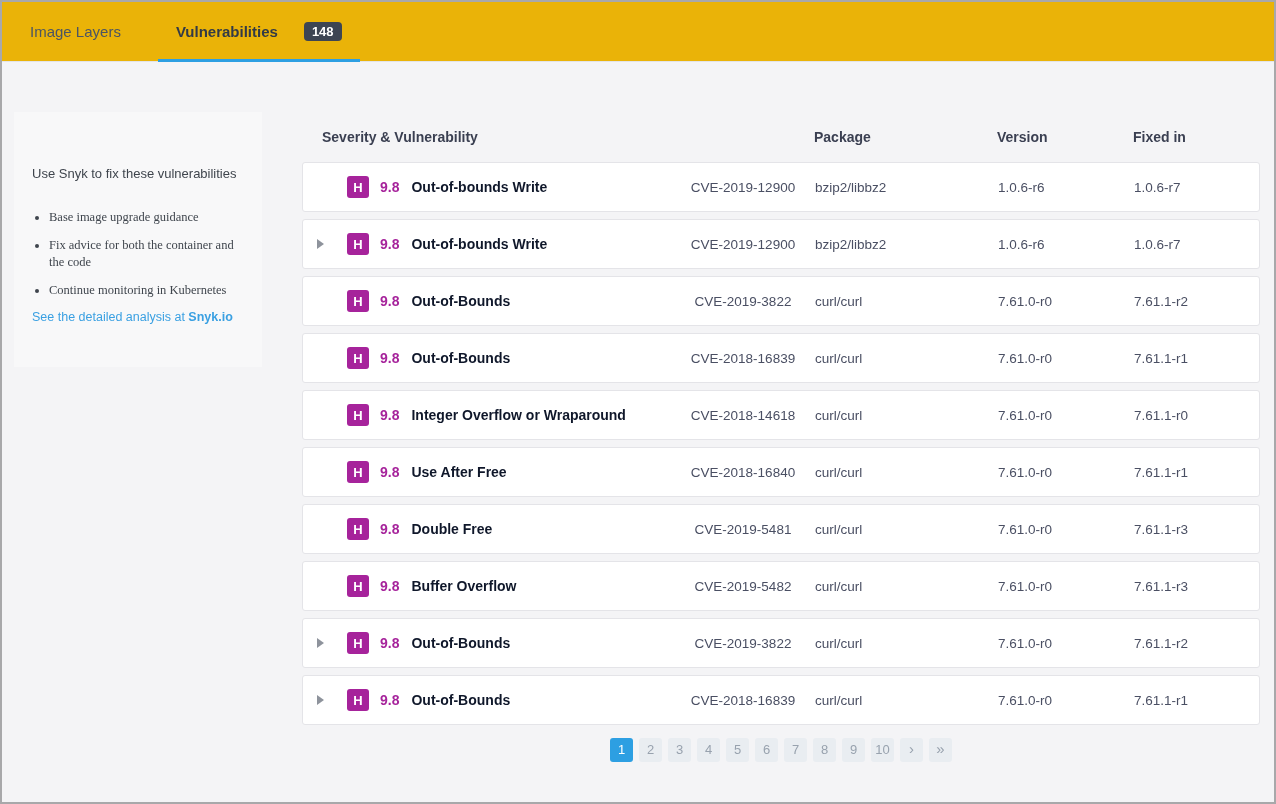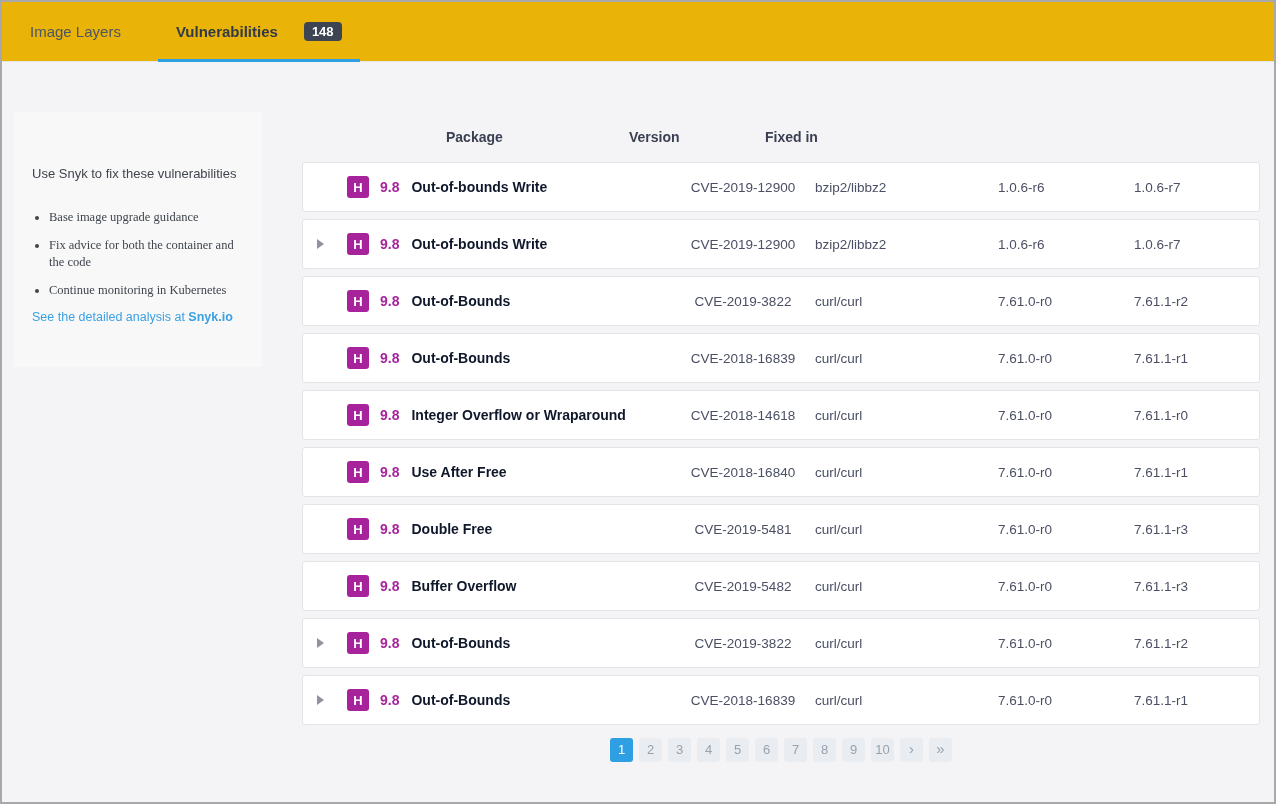--- a/index.html
+++ b/index.html
@@ -104,20 +104,21 @@
   <ul class="sidebar-list">
     <li>Base image upgrade guidance</li>
     <li>Fix advice for both the container and the code</li>
     <li>Continue monitoring in Kubernetes</li>
   </ul>
   <div class="sidebar-link"><span>See the detailed analysis at </span><b>Snyk.io</b></div>
 </div>
 
 <div class="main">
   <div class="t-head">
+    <div class="col-sev">Severity &amp; Vulnerability</div>
     <div class="col-cve"></div>
     <div class="col-pkg">Package</div>
     <div class="col-ver">Version</div>
     <div class="col-fix">Fixed in</div>
   </div>
 
   <div id="rows">
     <div class="t-row">
       <div class="col-sev">
         <span class="expander" style="visibility: hidden;">

